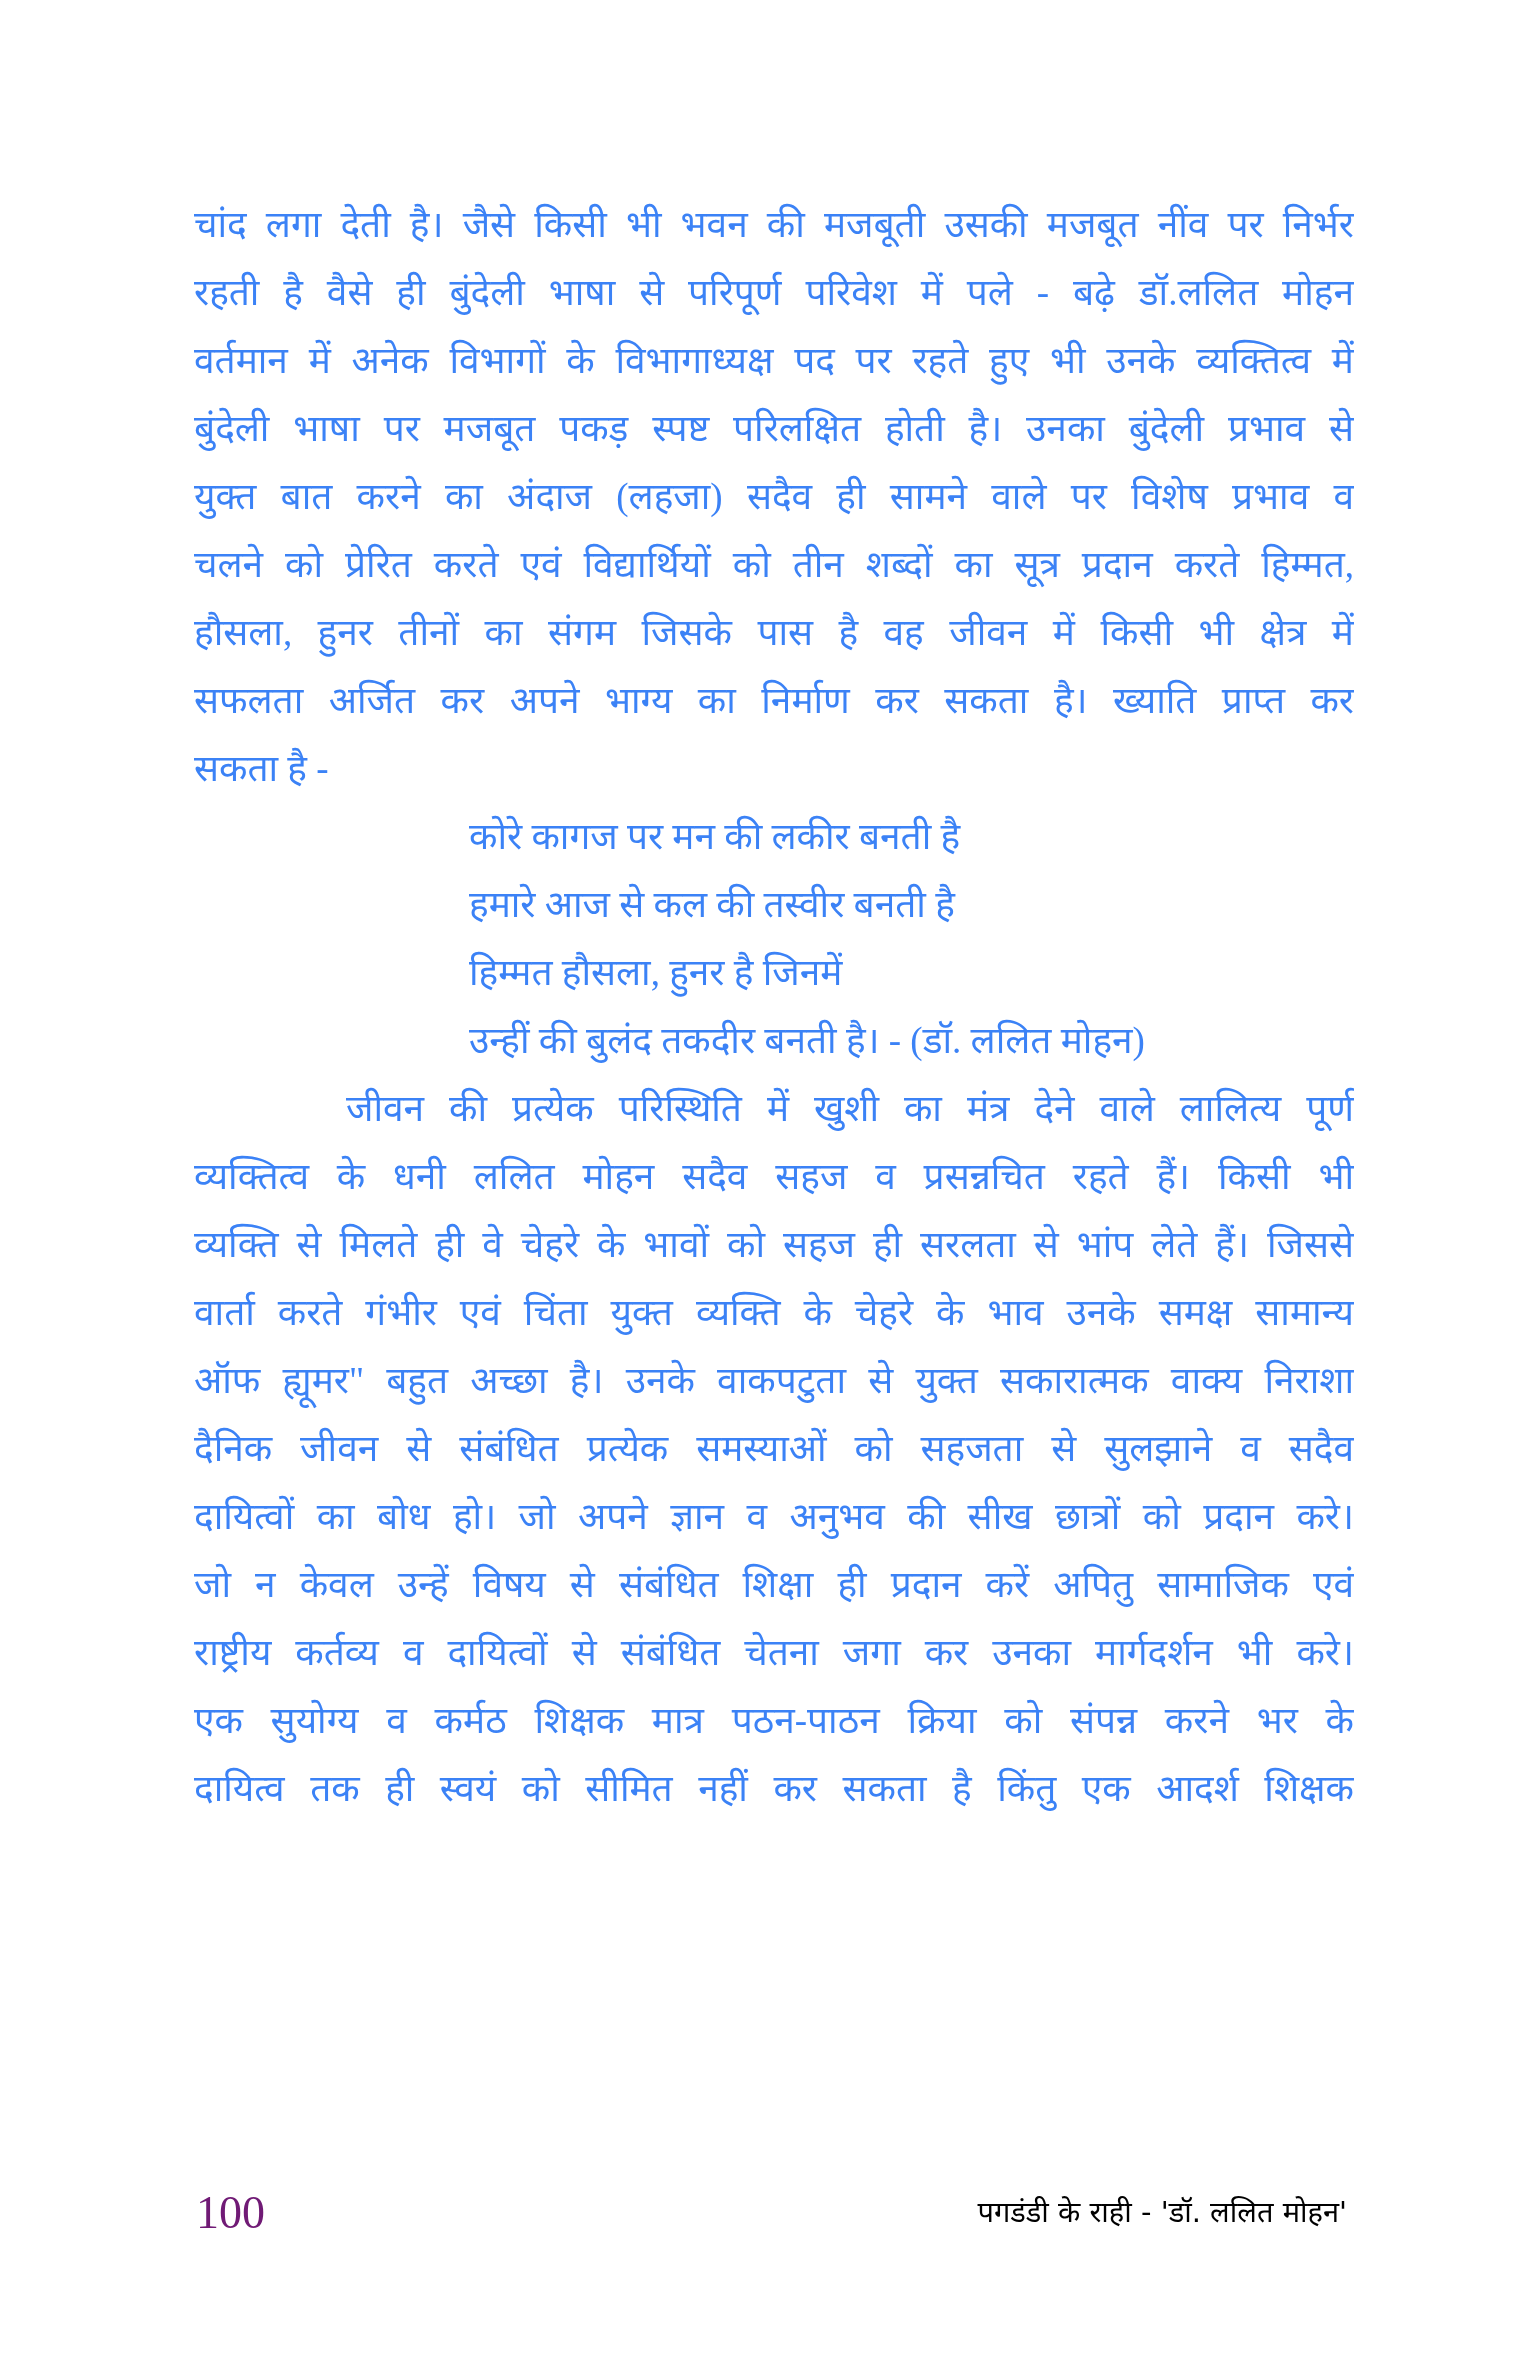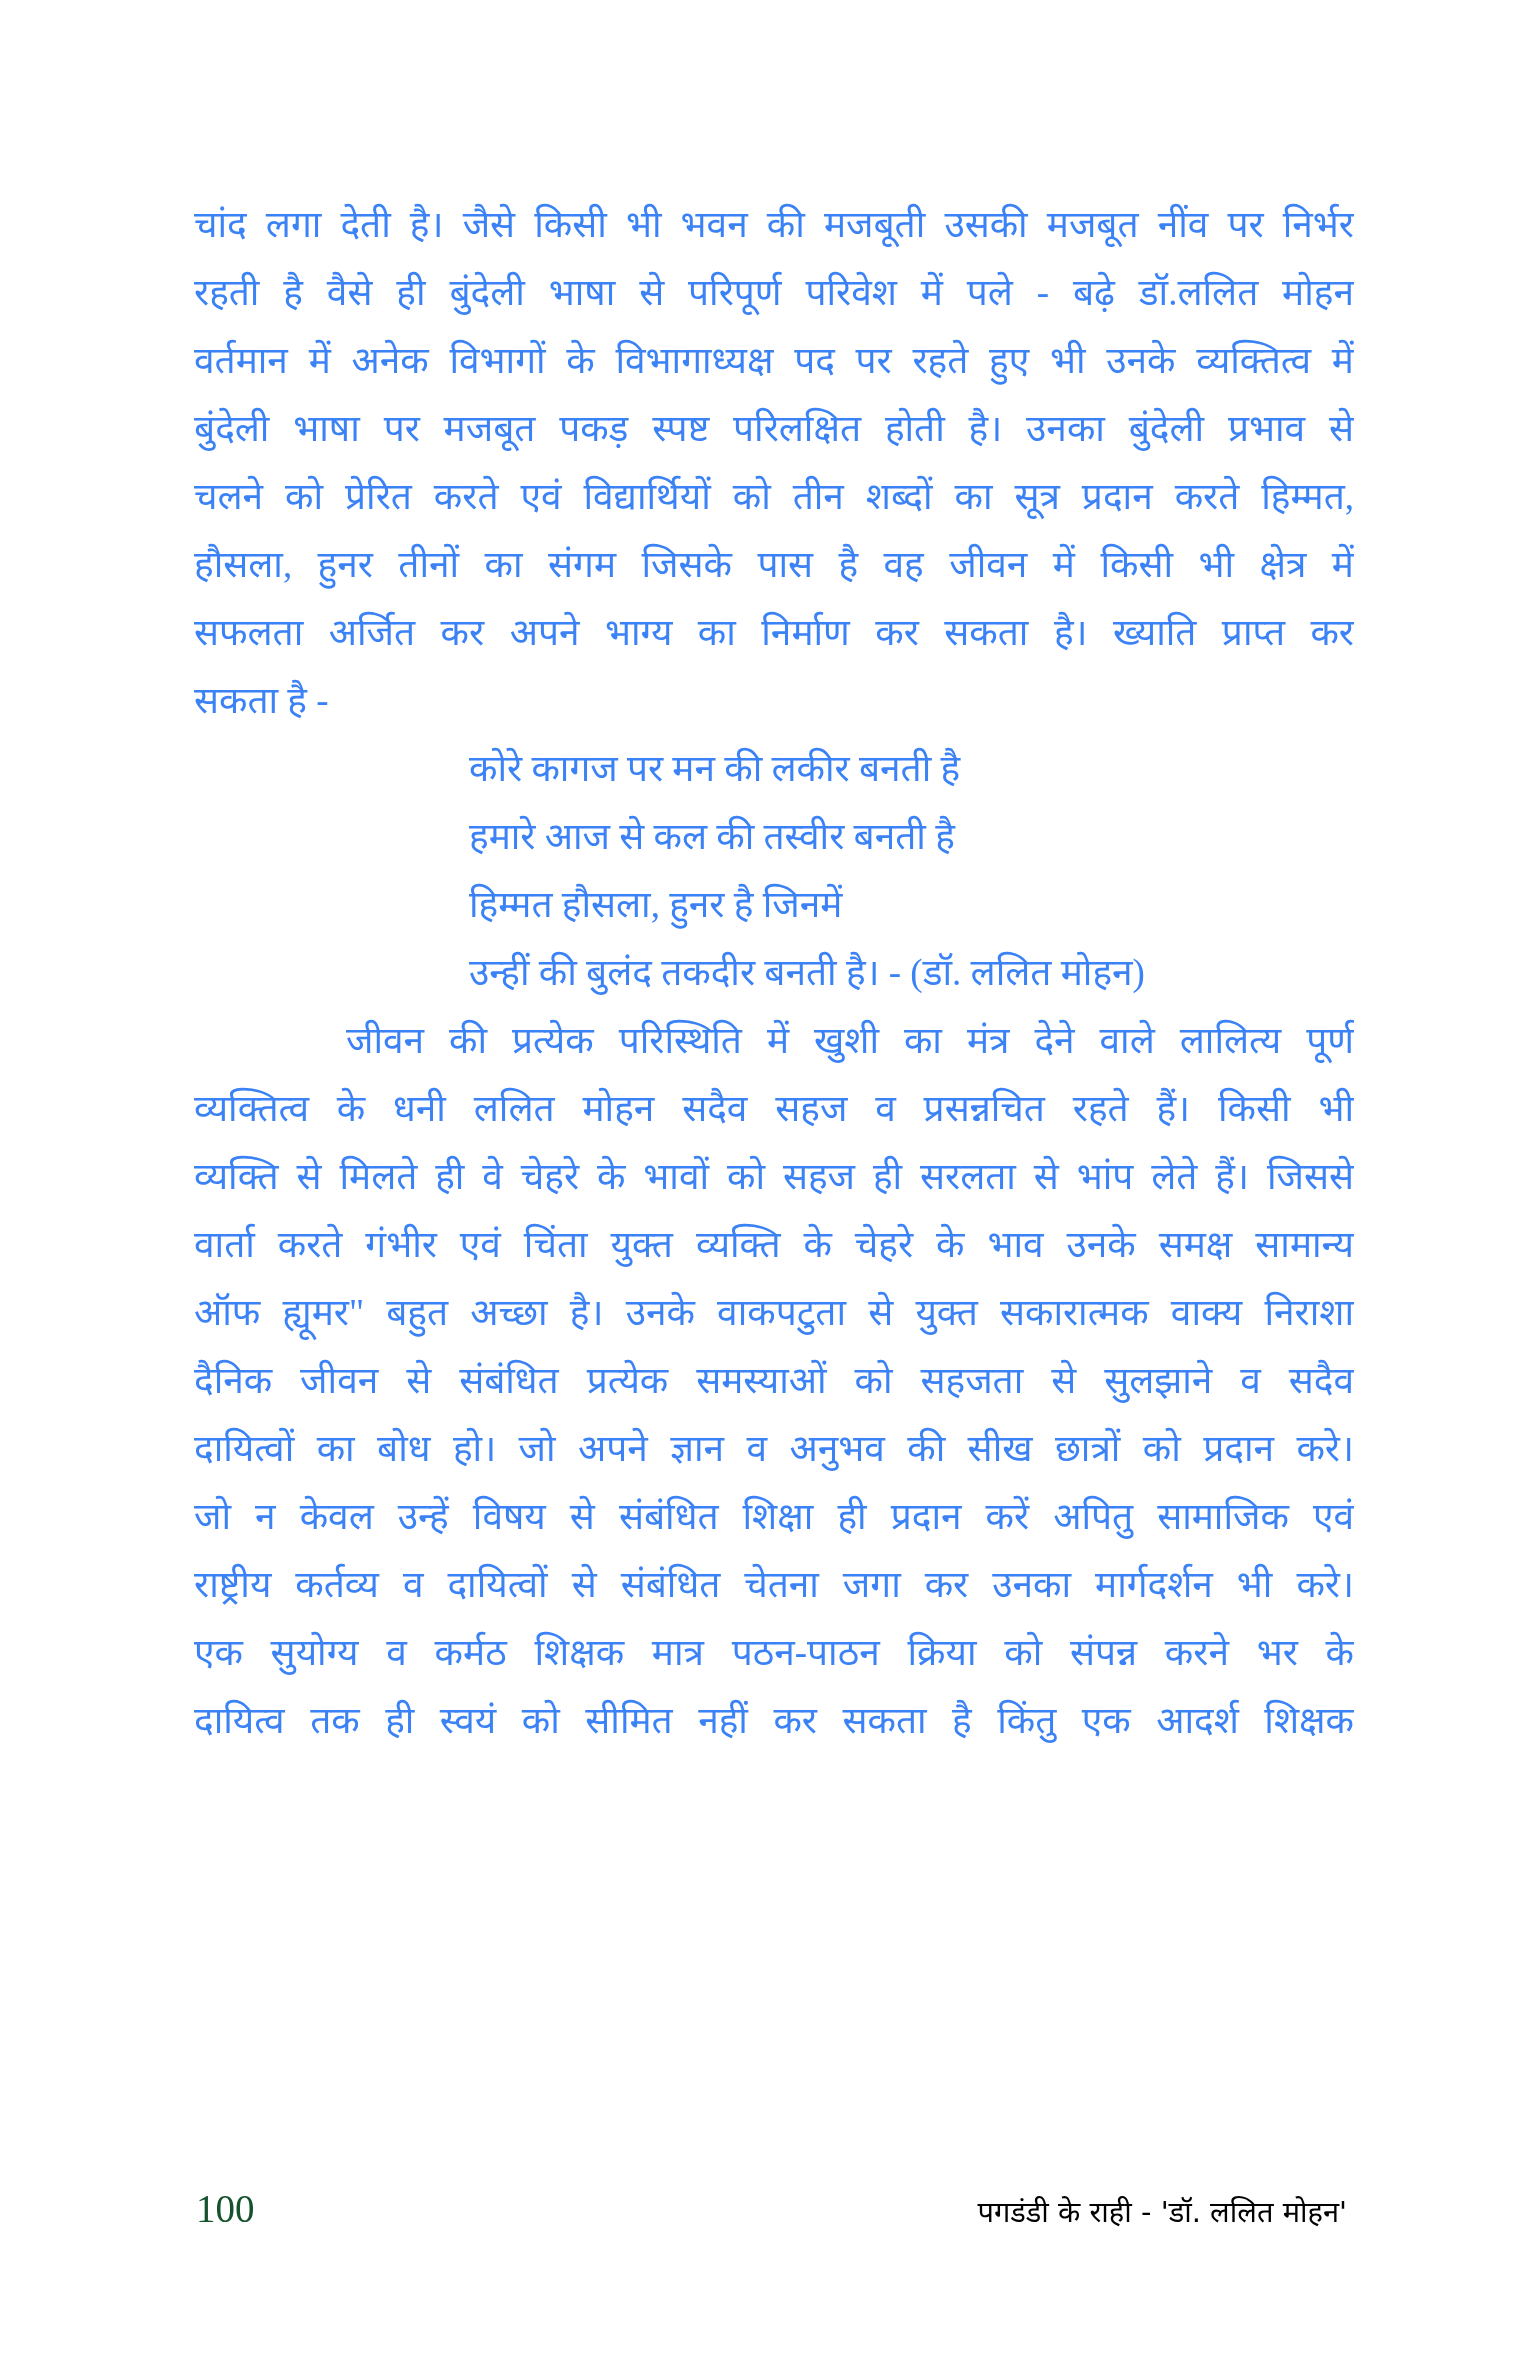--- a/index.html
+++ b/index.html
@@ -17,38 +17,39 @@
     display: block; height: 68px; white-space: nowrap;
     text-align: justify; text-align-last: justify;
     overflow: hidden;
   }
   .line.last { text-align-last: left; }
   .line.indent { padding-left: 152px; }
   .verse { padding-left: 275px; text-align-last: left; }
   .footer-page {
     position: absolute; left: 196px; top: 2186px;
     font-family: "Liberation Serif", "DejaVu Serif", serif;
-    font-size: 39px; color: #14532d;
+    font-size: 46px; color: #701a75;
   }
   .footer-title {
     position: absolute; right: 191px; top: 2191px;
     font-family: "DejaVu Sans", "Liberation Sans", sans-serif;
     font-weight: normal; font-size: 29px; color: #000;
   }
 </style>
 </head>
 <body>
 
 <div class="page">
   <div class="body-text">
 
     <span class="line">चांद लगा देती है। जैसे किसी भी भवन की मजबूती उसकी मजबूत नींव पर निर्भर</span>
     <span class="line">रहती है वैसे ही बुंदेली भाषा से परिपूर्ण परिवेश में पले - बढ़े डॉ.ललित मोहन</span>
     <span class="line">वर्तमान में अनेक विभागों के विभागाध्यक्ष पद पर रहते हुए भी उनके व्यक्तित्व में</span>
     <span class="line">बुंदेली भाषा पर मजबूत पकड़ स्पष्ट परिलक्षित होती है। उनका बुंदेली प्रभाव से</span>
+    <span class="line">युक्त बात करने का अंदाज (लहजा) सदैव ही सामने वाले पर विशेष प्रभाव व</span>
     <span class="line">चलने को प्रेरित करते एवं विद्यार्थियों को तीन शब्दों का सूत्र प्रदान करते हिम्मत,</span>
     <span class="line">हौसला, हुनर तीनों का संगम जिसके पास है वह जीवन में किसी भी क्षेत्र में</span>
     <span class="line">सफलता अर्जित कर अपने भाग्य का निर्माण कर सकता है। ख्याति प्राप्त कर</span>
     <span class="line last">सकता है -</span>
 
     <span class="line verse">कोरे कागज पर मन की लकीर बनती है</span>
     <span class="line verse">हमारे आज से कल की तस्वीर बनती है</span>
     <span class="line verse">हिम्मत हौसला, हुनर है जिनमें</span>
     <span class="line verse">उन्हीं की बुलंद तकदीर बनती है।  - (डॉ. ललित मोहन)</span>
 

